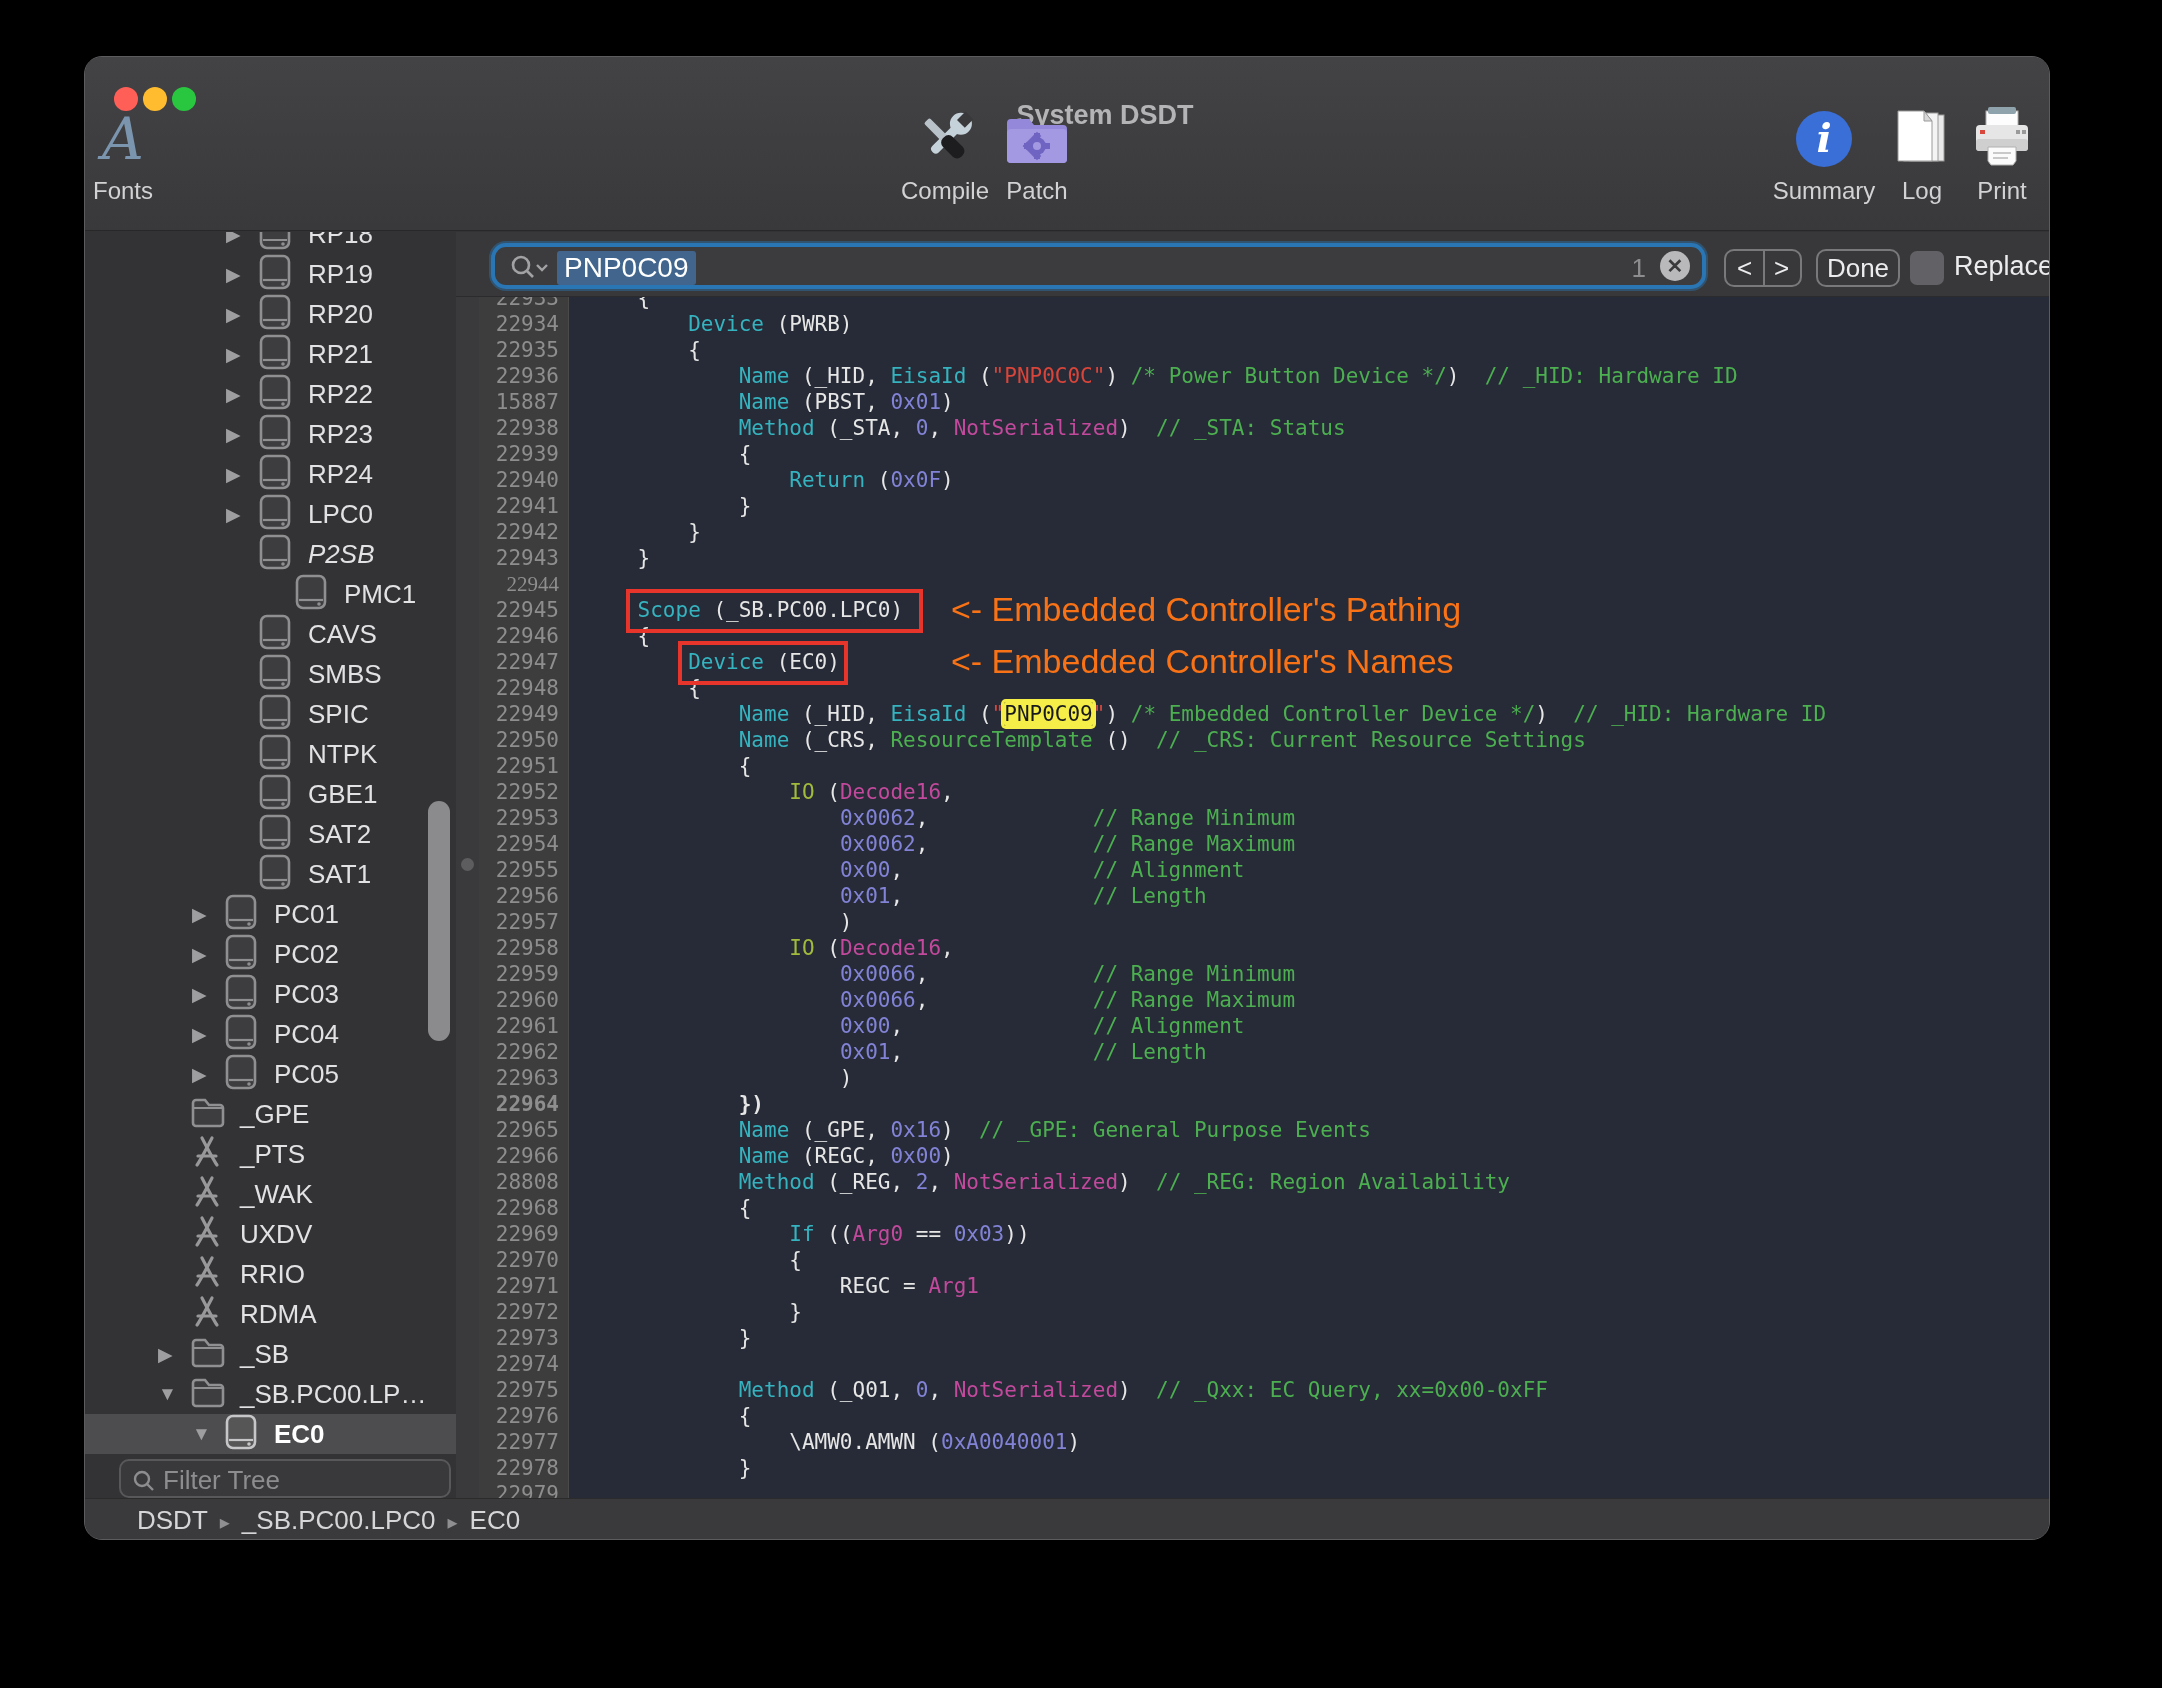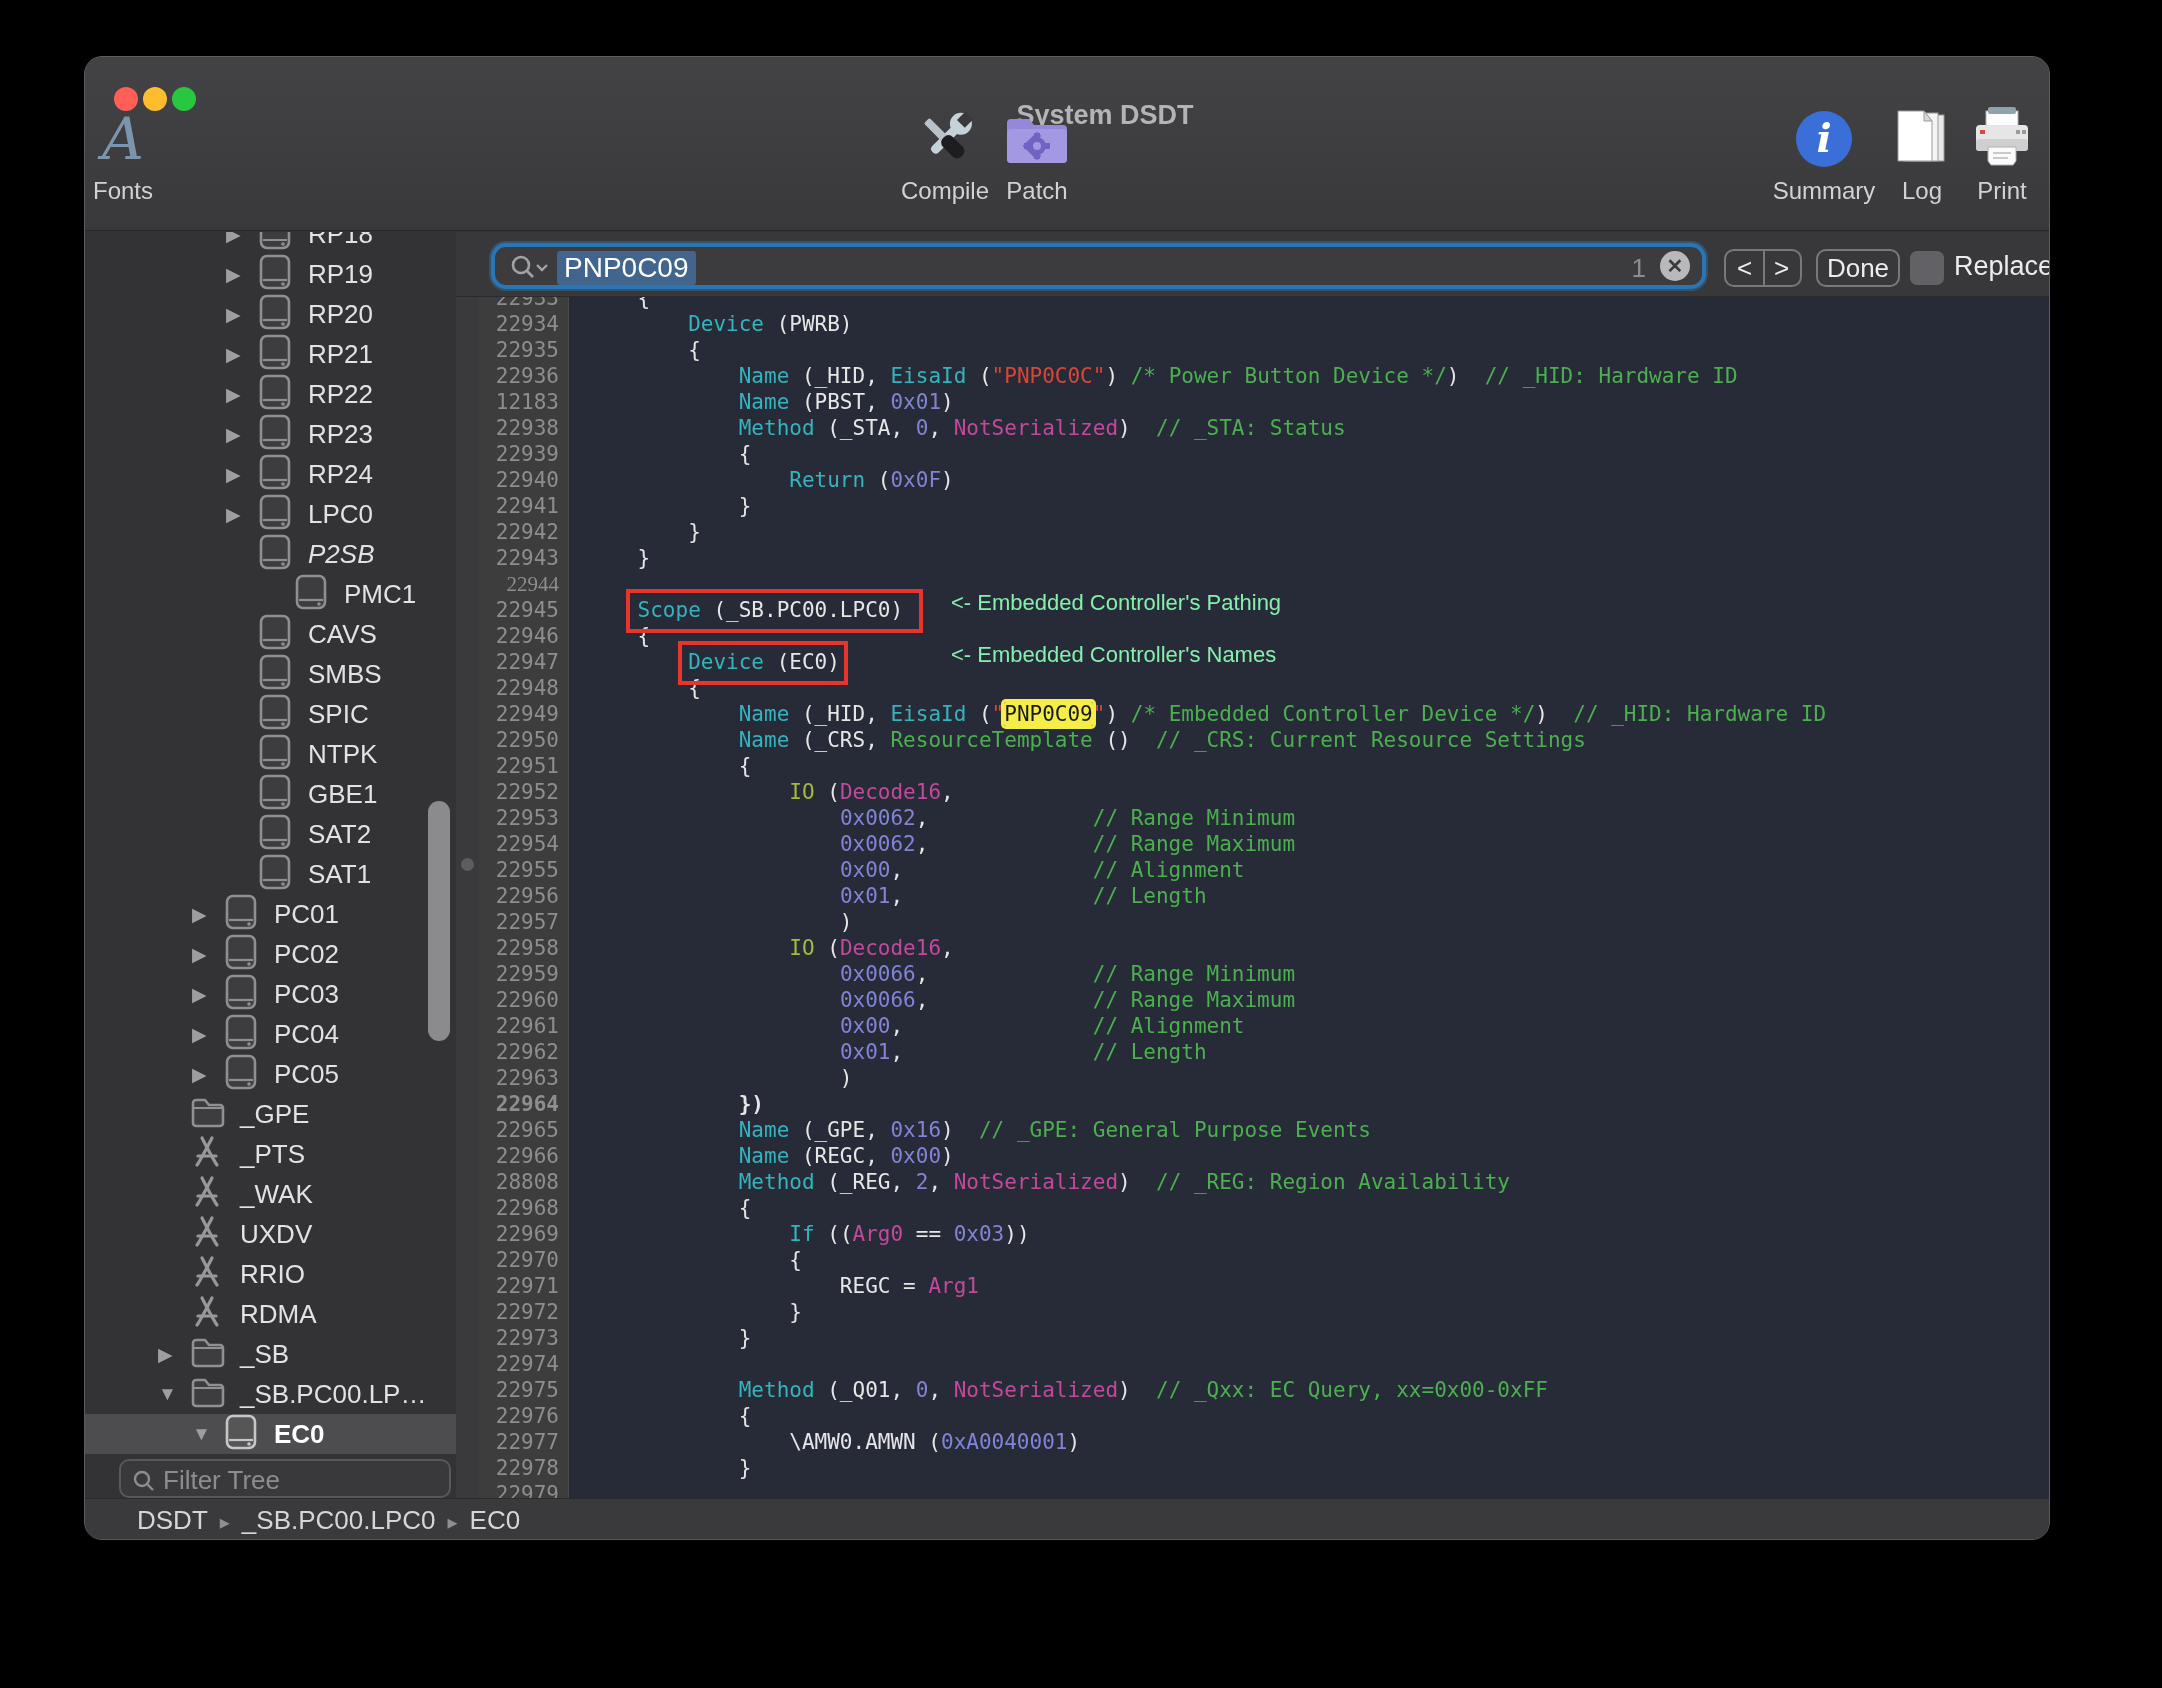--- a/index.html
+++ b/index.html
@@ -89,21 +89,21 @@
         font-family:"DejaVu Sans Mono", monospace; font-size:21px; line-height:26px;
         white-space:pre; }
   .cl .num { position:absolute; left:0; top:0; width:80px; text-align:right; color:#8e8e8e; }
   .cl .src { position:absolute; left:108px; top:0; color:#e6e6e6; }
   .tok-k { color:#35b3bf; } .tok-s { color:#d9453a; } .tok-c { color:#4caf50; }
   .tok-n { color:#8283d6; } .tok-m { color:#c2499c; } .tok-g { color:#a3bb3c; }
   .tok-t { color:#4caf50; } .tok-w { color:#e6e6e6; }
   .tok-hl { background:#f6ee48; color:#17191d; box-shadow:0 0 0 3px #f6ee48; border-radius:2px; }
 
   .redbox { position:absolute; border:4px solid #e8352b; z-index:3; }
-  .annot { position:absolute; z-index:3; font-size:22px; color:#86efac; white-space:nowrap; }
+  .annot { position:absolute; z-index:3; font-size:34px; color:#f97316; white-space:nowrap; }
 
   
   .breadcrumb { position:absolute; left:0; top:1441px; width:100%; height:43px;
                 background:#3a3a3c; border-top:1px solid #2b2b2c; }
   .breadcrumb .inner { position:absolute; left:52px; top:50%; transform:translateY(-50%);
                        font-size:26px; color:#d6d6d8; }
   .breadcrumb .sep { color:#8f8f91; font-size:20px; padding:0 12px; }
 </style>
 </head>
 <body>
@@ -485,21 +485,21 @@
     <div class="knob"></div>
   </div>
 
   <div class="mainpane">
     <div class="gutter-col"></div>
     <div class="code-layer" id="code-lines">
         <div class="cl" style="top: 53px;"><span class="num">22933</span><span class="src"><span class="tok-w">    {</span></span></div>
         <div class="cl" style="top: 79px;"><span class="num">22934</span><span class="src"><span class="tok-w">        </span><span class="tok-k">Device</span><span class="tok-w"> (PWRB)</span></span></div>
         <div class="cl" style="top: 105px;"><span class="num">22935</span><span class="src"><span class="tok-w">        {</span></span></div>
         <div class="cl" style="top: 131px;"><span class="num">22936</span><span class="src"><span class="tok-w">            </span><span class="tok-k">Name</span><span class="tok-w"> (_HID, </span><span class="tok-k">EisaId</span><span class="tok-w"> (</span><span class="tok-s">"PNP0C0C"</span><span class="tok-w">) </span><span class="tok-c">/* Power Button Device */</span><span class="tok-w">)  </span><span class="tok-c">// _HID: Hardware ID</span></span></div>
-        <div class="cl" style="top: 157px;"><span class="num">12183</span><span class="src"><span class="tok-w">            </span><span class="tok-k">Name</span><span class="tok-w"> (PBST, </span><span class="tok-n">0x01</span><span class="tok-w">)</span></span></div>
+        <div class="cl" style="top: 157px;"><span class="num">15887</span><span class="src"><span class="tok-w">            </span><span class="tok-k">Name</span><span class="tok-w"> (PBST, </span><span class="tok-n">0x01</span><span class="tok-w">)</span></span></div>
         <div class="cl" style="top: 183px;"><span class="num">22938</span><span class="src"><span class="tok-w">            </span><span class="tok-k">Method</span><span class="tok-w"> (_STA, </span><span class="tok-n">0</span><span class="tok-w">, </span><span class="tok-m">NotSerialized</span><span class="tok-w">)  </span><span class="tok-c">// _STA: Status</span></span></div>
         <div class="cl" style="top: 209px;"><span class="num">22939</span><span class="src"><span class="tok-w">            {</span></span></div>
         <div class="cl" style="top: 235px;"><span class="num">22940</span><span class="src"><span class="tok-w">                </span><span class="tok-k">Return</span><span class="tok-w"> (</span><span class="tok-n">0x0F</span><span class="tok-w">)</span></span></div>
         <div class="cl" style="top: 261px;"><span class="num">22941</span><span class="src"><span class="tok-w">            }</span></span></div>
         <div class="cl" style="top: 287px;"><span class="num">22942</span><span class="src"><span class="tok-w">        }</span></span></div>
         <div class="cl" style="top: 313px;"><span class="num">22943</span><span class="src"><span class="tok-w">    }</span></span></div>
         <div class="cl" style="top: 339px; font-family: Liberation Serif, serif;"><span class="num">22944</span><span class="src"></span></div>
         <div class="cl" style="top: 365px;"><span class="num">22945</span><span class="src"><span class="tok-w">    </span><span class="tok-k">Scope</span><span class="tok-w"> (_SB.PC00.LPC0)</span></span></div>
         <div class="cl" style="top: 391px;"><span class="num">22946</span><span class="src"><span class="tok-w">    {</span></span></div>
         <div class="cl" style="top: 417px;"><span class="num">22947</span><span class="src"><span class="tok-w">        </span><span class="tok-k">Device</span><span class="tok-w"> (EC0)</span></span></div>

